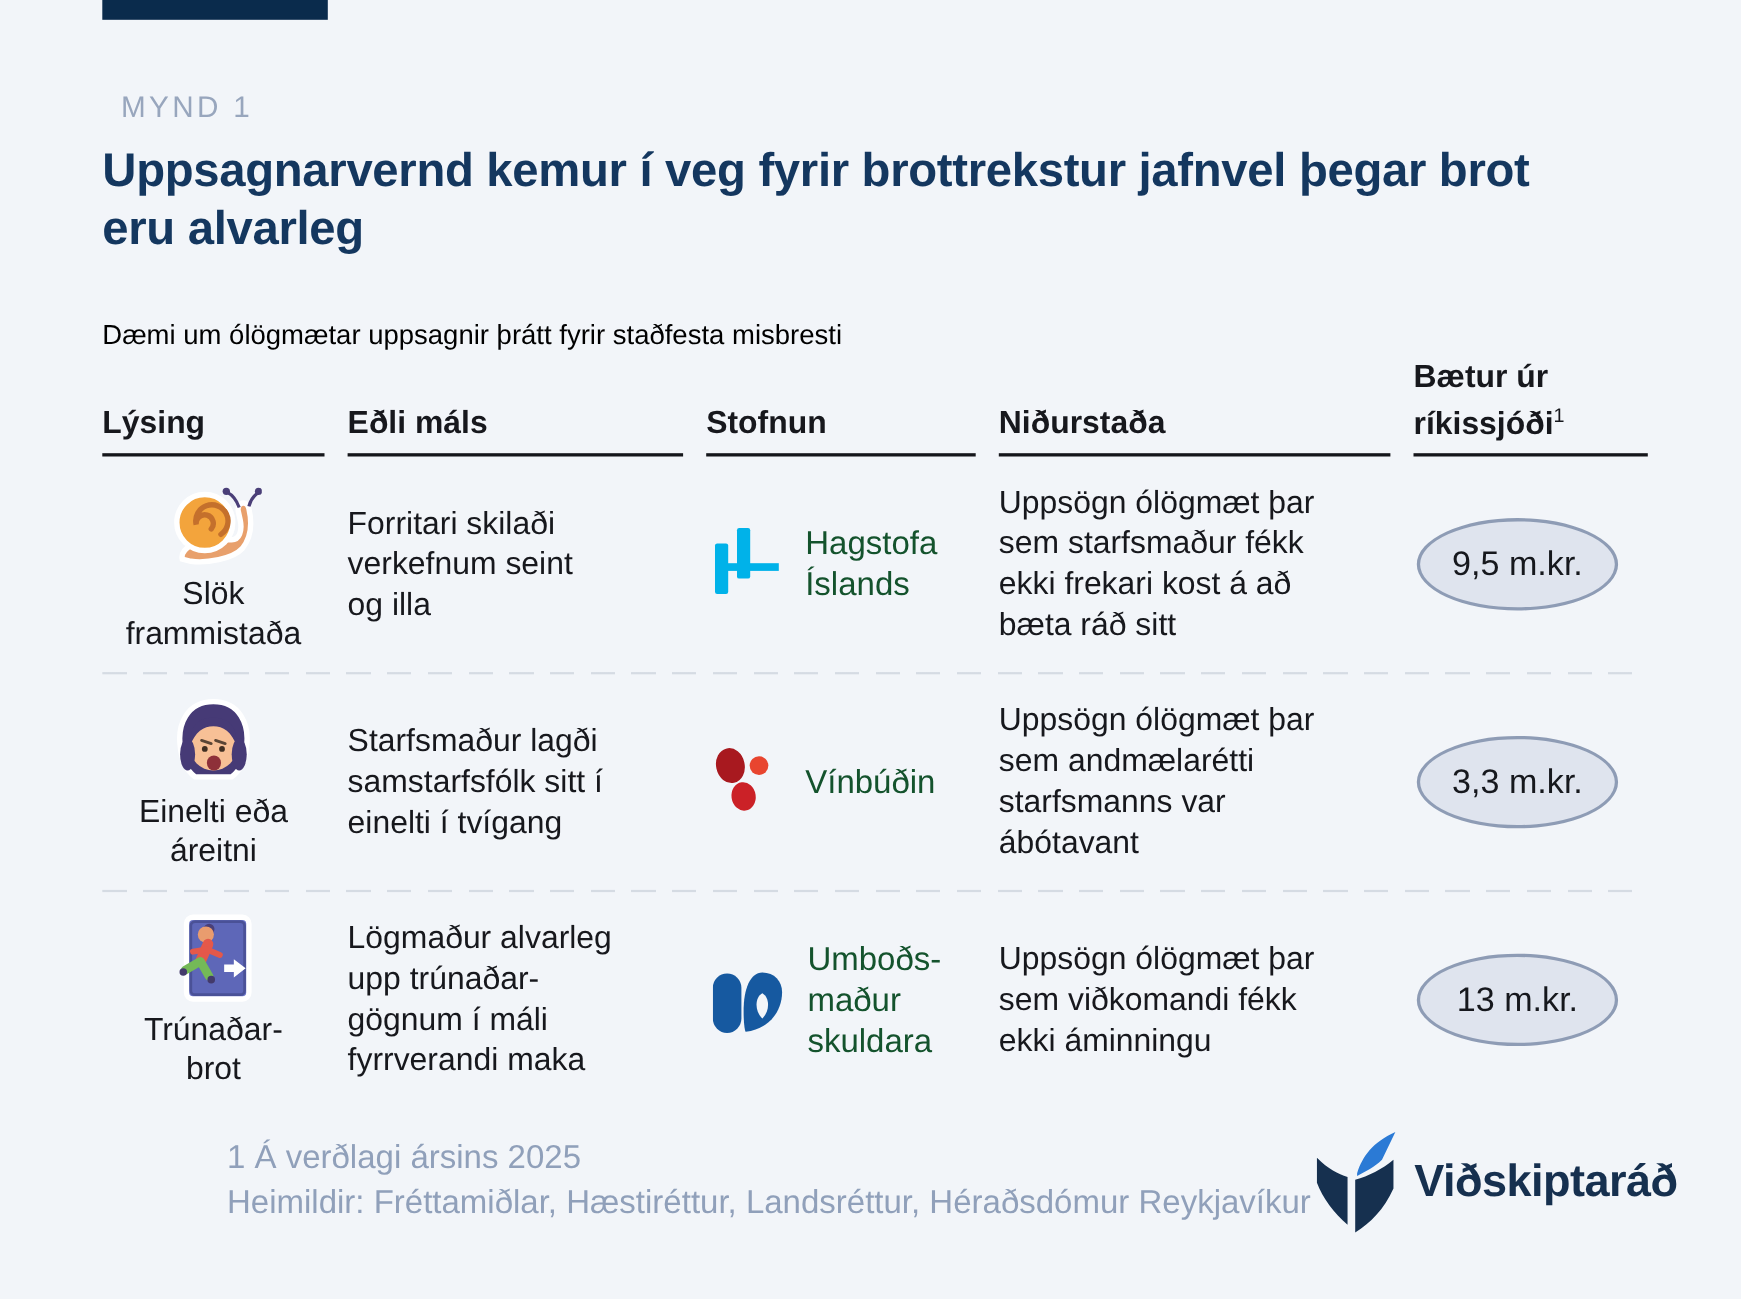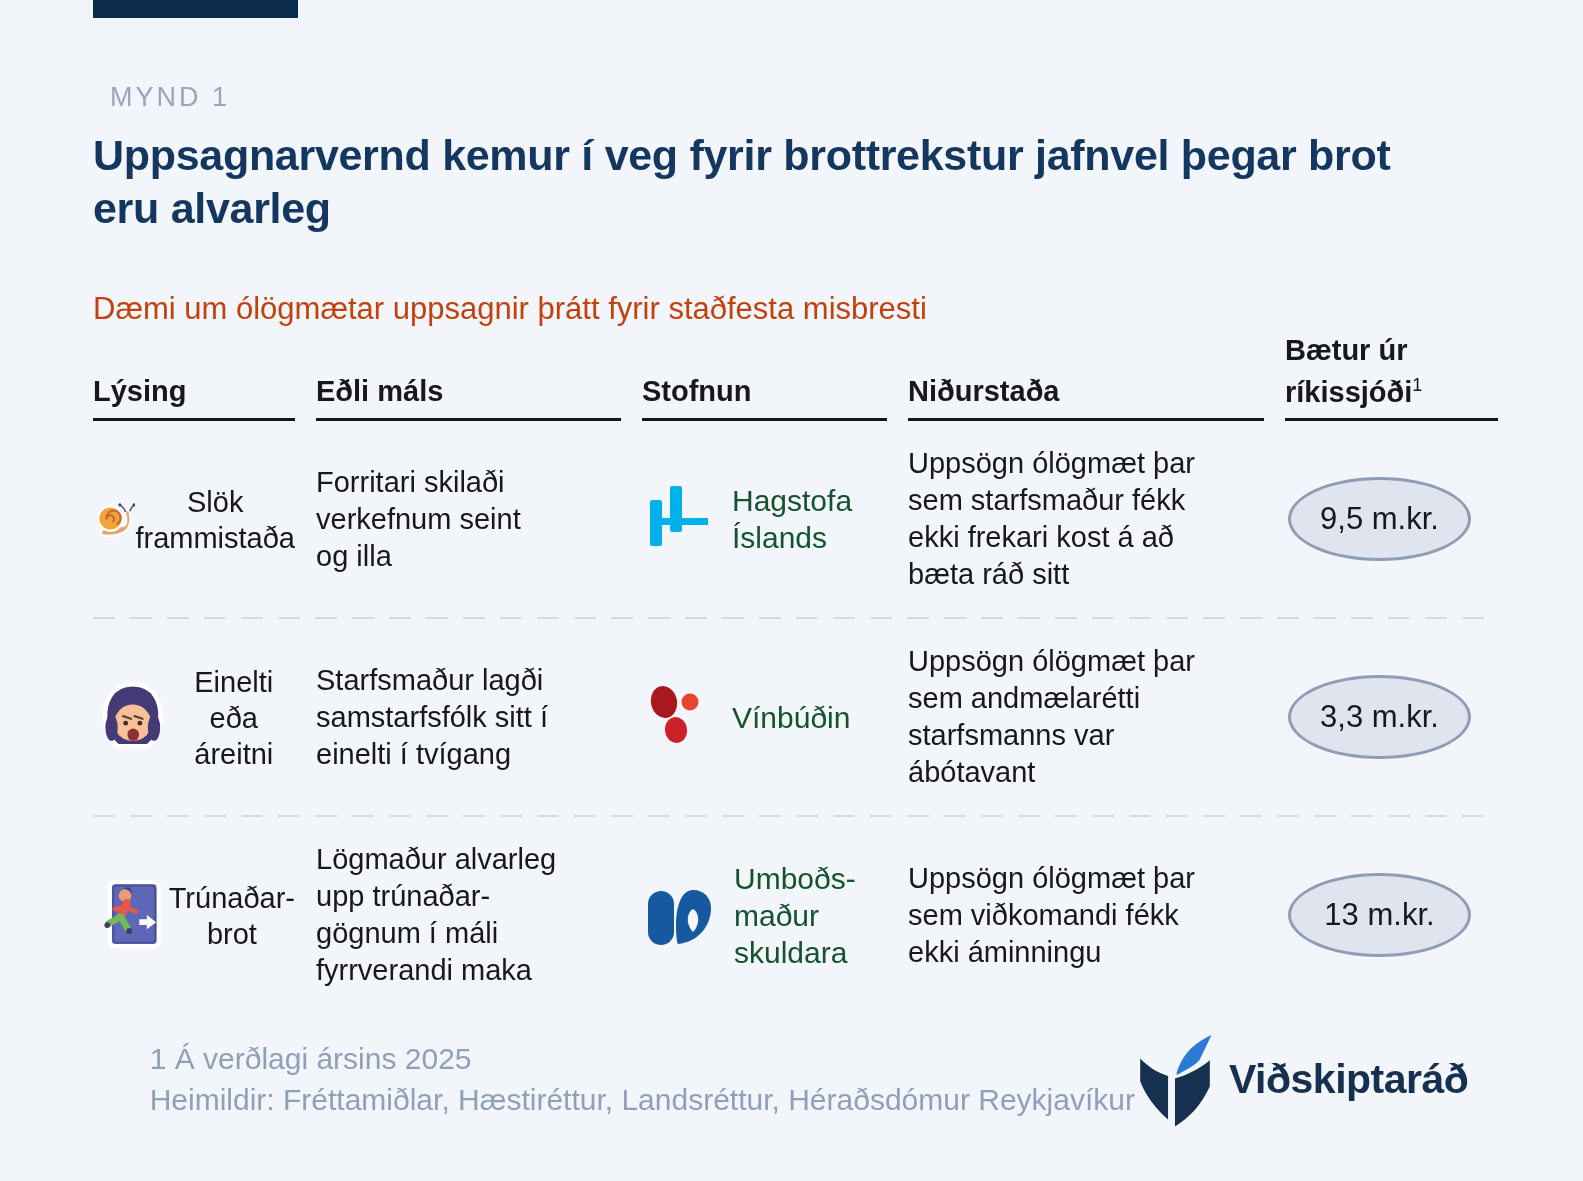--- a/index.html
+++ b/index.html
@@ -14,60 +14,60 @@
   .accent-bar { margin-left:93px; width:205px; height:18px; background:#0a2b4c; }
   .kicker {
     margin:64px 0 0 110px;
     font-size:27px; letter-spacing:3px; color:#98a6bd;
   }
   .title {
     margin:16px 80px 0 93px;
     font-size:43px; line-height:1.23; font-weight:700;
     color:#14375f; white-space:pre-line; letter-spacing:-0.3px;
   }
-  .subtitle { margin:56px 0 0 93px; font-size:31px; color:#c2410c; }
+  .subtitle { margin:56px 0 0 93px; font-size:25px; color:#000000; }
 
   .grid {
     display:grid;
     grid-template-columns:202px 305px 245px 356px 213px;
     column-gap:21px;
     margin-left:93px; width:1405px;
   }
   .head { margin-top:6px; }
   .head .cell {
     display:flex; align-items:flex-end;
     border-bottom:3px solid #15161b;
     padding-bottom:9px;
     font-weight:700; font-size:29px; line-height:35px;
     min-height:84px;
   }
   .comp-head { display:block; }
   sup { font-weight:400; font-size:0.62em; }
 
   .row { min-height:196px; align-items:center; }
-  .cat-cell { display:flex; flex-direction:row; align-items:center; text-align:center; }
+  .cat-cell { display:flex; flex-direction:column; align-items:center; text-align:center; }
   .icon { width:88px; height:88px; }
   .cat-label { margin-top:2px; font-size:29px; line-height:36px; white-space:pre-line; }
   .desc, .outcome { font-size:29px; line-height:37px; white-space:pre-line; }
   .inst-cell { display:flex; align-items:center; gap:22px; padding-left:6px; }
   .inst-name { font-size:30px; line-height:37px; color:#14532d; white-space:pre-line; }
   .oval {
     width:183px; height:84px; margin-left:3px;
     border:3px solid #8e9cb5; border-radius:50%;
     background:#dfe4ee;
     display:flex; align-items:center; justify-content:center;
     font-size:31px; color:#16181d;
   }
   .divider {
     height:2px; margin-left:93px; width:1400px;
     background-image:repeating-linear-gradient(90deg,#d5dbe3 0 22px,transparent 22px 37px);
   }
 
   .footer {
-    display:flex; justify-content:center; align-items:center;
+    display:flex; justify-content:flex-end; align-items:center;
     margin:14px 58px 0 93px;
   }
   .foot-text { font-size:30px; line-height:41px; color:#90a0ba; }
   .brand { display:flex; align-items:center; gap:14px; }
   .brand-name { font-size:41px; font-weight:700; color:#16304f; letter-spacing:-0.5px; }
 </style>
 </head>
 <body>
 
 <div>

